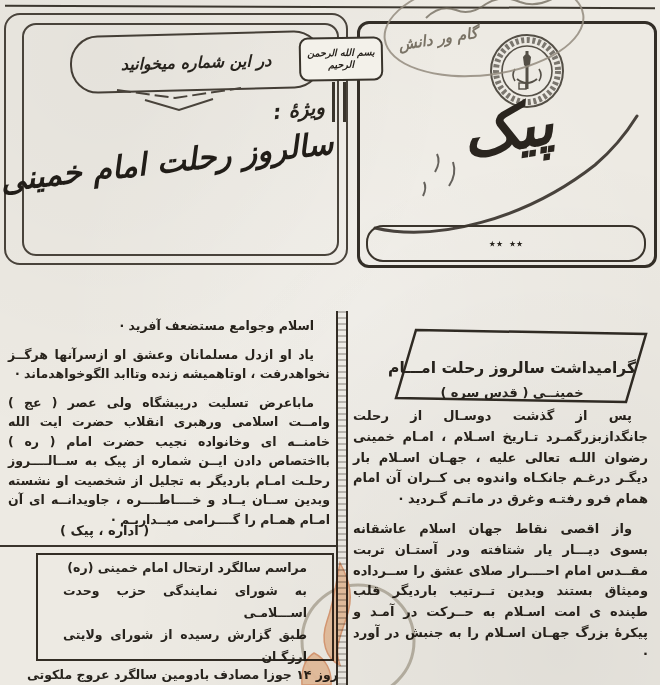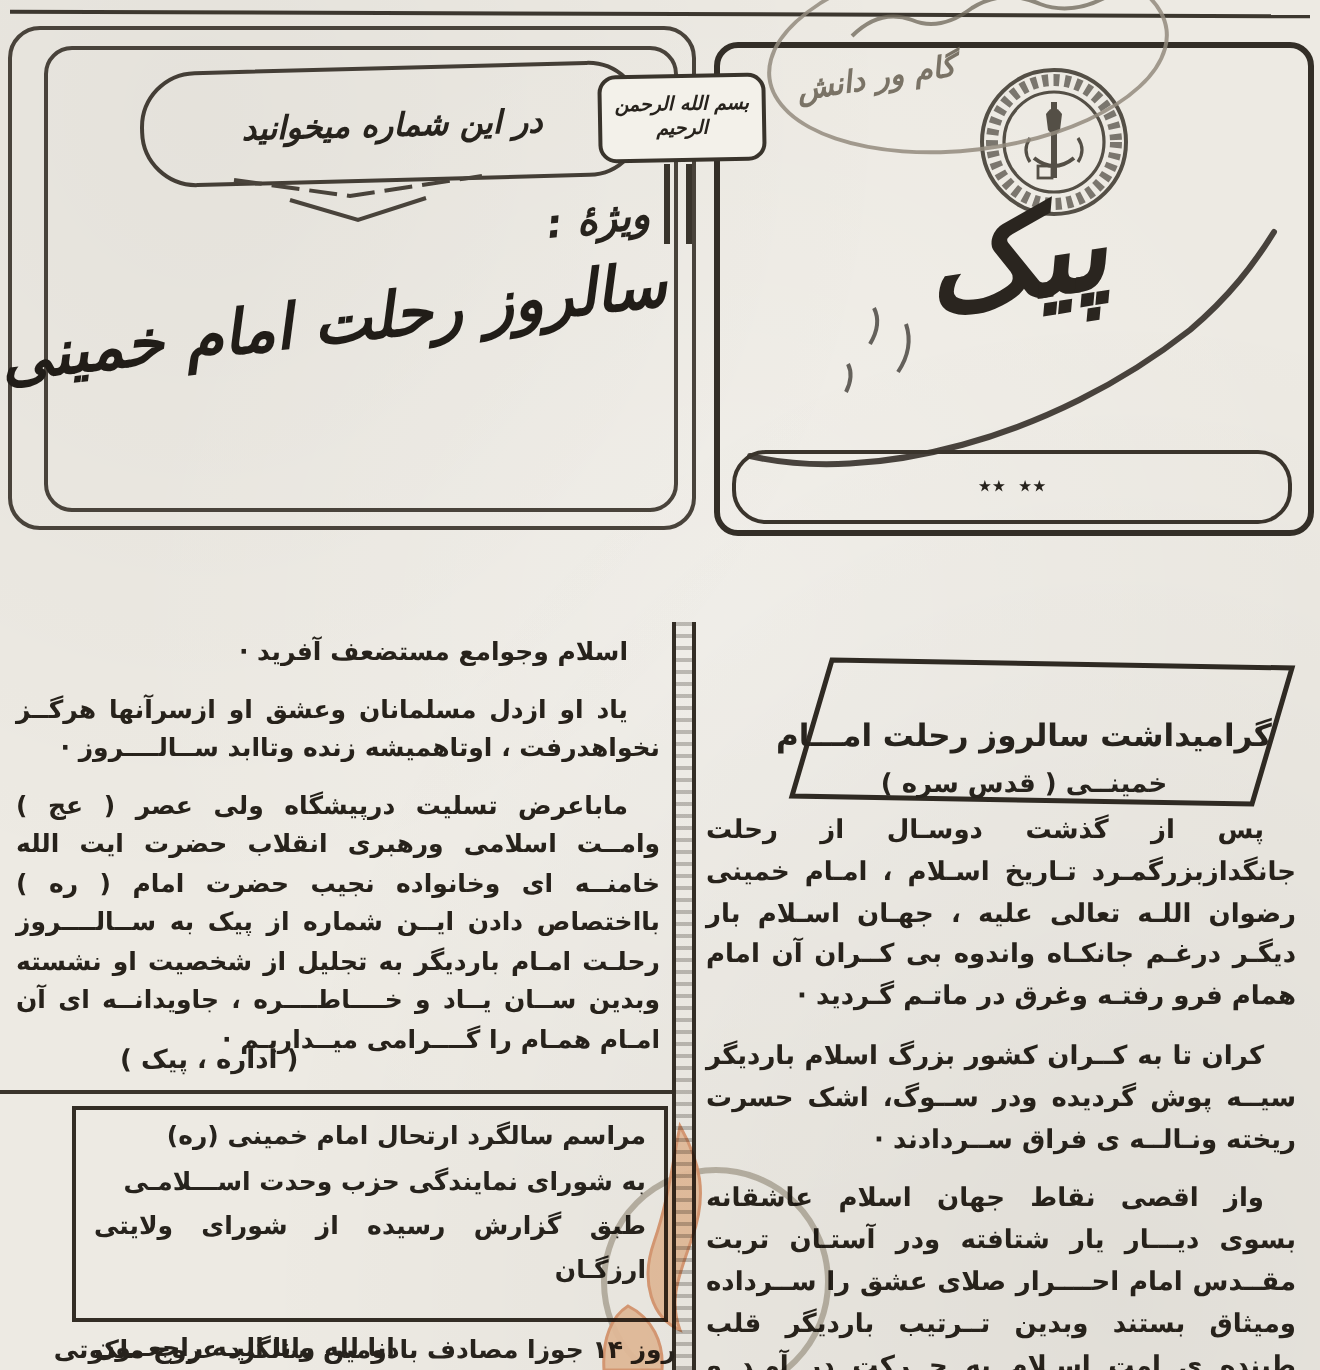--- a/index.html
+++ b/index.html
@@ -86,21 +86,21 @@
   .signoff{left:60px;top:523px;width:200px;text-align:left;font-size:13px;font-weight:bold;}
   .left-col-rule{left:0;top:545px;width:336px;border-top:2px solid #3a342c;}
   
   .headline-svg{left:370px;top:324px;}
   .headline-text{left:388px;top:337px;width:248px;text-align:center;font-weight:bold;margin-top:22px;}
   .headline-text .l1{font-size:15.5px;margin-bottom:8px;}
   .headline-text .l2{font-size:13px;}
   
   .event-box{
     left:36px;top:553px;width:298px;height:108px;border:2.5px solid #332d25;
-    box-sizing:border-box;padding:5px 9px;font-weight:bold;z-index:2;
+    box-sizing:border-box;padding:5px 25px;font-weight:bold;z-index:2;
   }
   .event-box .title{font-size:12.5px;text-align:right;margin-bottom:5px;}
   .event-box .line{font-size:12.5px;text-align:justify;line-height:1.75;}
   .event-box .quote{font-size:12.5px;text-align:left;margin-top:20px;}
   .bottom-line{left:8px;top:667px;width:330px;font-size:12.5px;font-weight:bold;}
   
   .watermark{left:288px;top:553px;z-index:9;mix-blend-mode:multiply;}
 </style>
 </head>
 <body>
@@ -158,21 +158,21 @@
   <div class="abs stamp-text">گام ور دانش</div>
   <svg class="abs stamp-scribble" width="140" height="30" viewBox="0 0 140 30">
     <path d="M6 22 q14 -14 30 -8 q14 6 30 -6 q16 -10 34 -2 q16 6 34 -4" fill="none" stroke="#6e6759" stroke-width="2"></path>
   </svg>
 
 
   <div class="abs divider"></div>
 
   <div class="abs col left-col">
     <p>اسلام وجوامع مستضعف آفرید ·</p>
-    <p>یاد او ازدل مسلمانان وعشق او ازسرآنها هرگــز نخواهدرفت ، اوتاهمیشه زنده وتاابد ســالــــروز ·</p>
+    <p>یاد او ازدل مسلمانان وعشق او ازسرآنها هرگــز نخواهدرفت ، اوتاهمیشه زنده وتاابد الگوخواهدماند ·</p>
     <p>ماباعرض تسلیت درپیشگاه ولی عصر ( عج ) وامــت اسلامی ورهبری انقلاب حضرت ایت الله خامنــه ای وخانواده نجیب حضرت امام ( ره ) بااختصاص دادن ایــن شماره از پیک به ســالــــروز رحلـت امـام باردیگر به تجلیل از شخصیت او نشسته وبدین ســان یــاد و خــــاطــــره ، جاویدانــه ای آن امـام همـام را گــــرامی میــداریـم ·</p>
   </div>
   <div class="abs signoff">( اداره ، پیک )</div>
   <div class="abs left-col-rule"></div>
 
   <div class="abs event-box">
     <div class="title">مراسم سالگرد ارتحال امام خمینی (ره)</div>
     <div class="line">به شورای نمایندگی حزب وحدت اســـلامـی</div>
     <div class="line">طبق گزارش رسیده از شورای ولایتی ارزگـان</div>
     <div class="quote">انا لله وانا الیـه راجعــون</div>
@@ -183,21 +183,20 @@
   <svg class="abs headline-svg" width="282" height="84" viewBox="0 0 282 84">
     <polygon points="46,6 276,10 256,78 26,74" fill="none" stroke="#2f2a23" stroke-width="2.5"></polygon>
   </svg>
   <div class="abs headline-text">
     <div class="l1">گرامیداشت سالروز رحلت امـــام</div>
     <div class="l2">خمینــی ( قدس سره )</div>
   </div>
 
   <div class="abs col right-col">
     <p>پس از گذشت دوسـال از رحلت جانگدازبزرگمـرد تـاریخ اسـلام ، امـام خمینی رضوان اللـه تعالی علیه ، جهـان اسـلام بار دیگـر درغـم جانکـاه واندوه بی کــران آن امام همام فرو رفتـه وغرق در ماتـم گـردید ·</p>
-    <p>کران تا به کــران کشور بزرگ اسلام باردیگر سیــه پوش گردیده ودر ســوگ، اشک حسرت ریخته ونـالــه ی فراق ســردادند ·</p>
     <p>واز اقصی نقاط جهان اسلام عاشقانه بسوی دیـــار یار شتافته ودر آستـان تربت مقــدس امام احــــرار صلای عشق را ســرداده ومیثاق بستند وبدین تــرتیب باردیگر قلب طپنده ی امت اسـلام به حــرکت در آمـد و پیکرهٔ بزرگ جهـان اسـلام را به جنبش در آورد ·</p>
   </div>
 
   <svg class="abs watermark" width="150" height="132" viewBox="0 0 150 132">
     <circle cx="70" cy="88" r="56" fill="none" stroke="#b7b0a4" stroke-width="3" opacity="0.8"></circle>
     <path d="M52 10 C 62 28, 66 44, 58 66 C 52 84, 46 96, 52 112 C 38 106, 32 88, 39 68 C 46 48, 48 30, 52 10 Z" fill="#f6cdad" stroke="#e7a37c" stroke-width="1.5" opacity="0.95"></path>
     <path d="M26 100 C 38 106, 44 118, 43 132 L 14 132 C 13 116, 18 105, 26 100 Z" fill="#f6cdad" stroke="#e7a37c" stroke-width="1.5" opacity="0.95"></path>
   </svg>
 
 </div>

